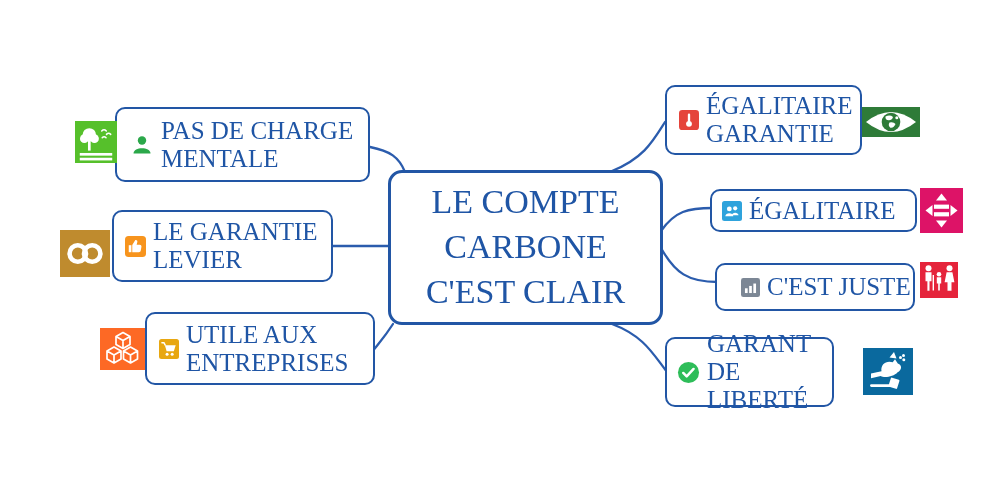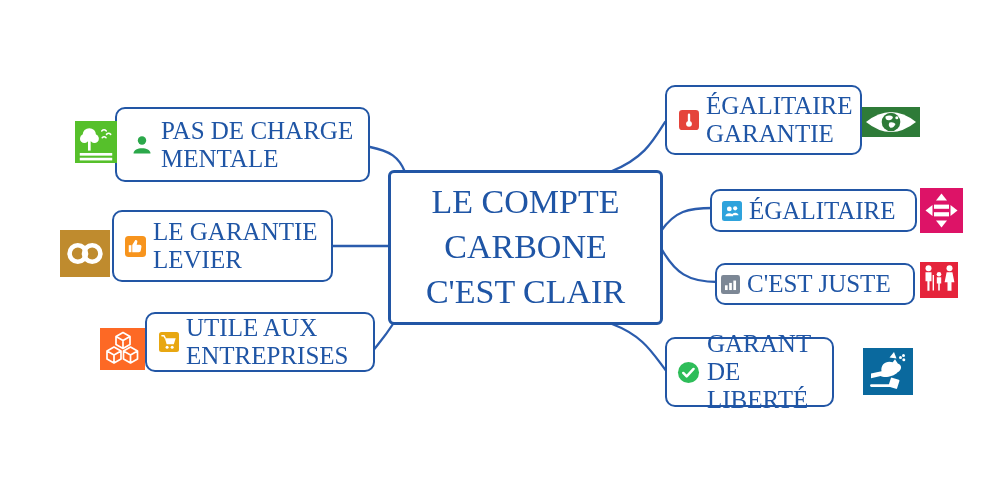--- a/index.html
+++ b/index.html
@@ -8,31 +8,31 @@
     font-family:"Liberation Serif","DejaVu Serif",serif;
   }
   svg.connectors{position:absolute;left:0;top:0;width:1000px;height:500px;z-index:1;}
   .node{
     position:absolute;z-index:2;background:#fff;border:2.5px solid #2256a5;
     border-radius:10px;box-sizing:border-box;color:#1f55a5;
     display:flex;align-items:center;
   }
   .node .nlabel{font-size:25px;line-height:1.12;letter-spacing:0;}
   .central{
-    left:388px;top:170px;width:275px;height:155px;border-width:3px;border-radius:6px;
+    left:388px;top:170px;width:275px;height:155px;border-width:3px;border-radius:14px;
     justify-content:center;text-align:center;padding:0 24px;
   }
   .central .clabel{font-size:34px;line-height:1.32;}
   .nicon{display:flex;flex:0 0 auto;margin-right:7px;}
   .b0{left:115px;top:107px;width:255px;height:75px;padding-left:13px;}
   .b1{left:112px;top:210px;width:221px;height:72px;padding-left:11px;}
-  .b2{left:145px;top:312px;width:230px;height:60px;padding-left:12px;}
+  .b2{left:145px;top:312px;width:230px;height:73px;padding-left:12px;}
   .b3{left:665px;top:85px;width:197px;height:70px;padding-left:12px;}
   .b4{left:710px;top:189px;width:207px;height:43px;padding-left:10px;font-family:Liberation Serif, serif;}
-  .b5{left:715px;top:263px;width:200px;height:42px;padding-left:4px;}
+  .b5{left:715px;top:263px;width:200px;height:48px;padding-left:24px;}
   .b6{left:665px;top:337px;width:169px;height:70px;padding-left:10px;}
   .oicon{position:absolute;z-index:2;display:flex;}
   .o0{left:75px;top:120px;}
   .o1{left:60px;top:230px;}
   .o2{left:100px;top:328px;}
   .o3{left:862px;top:107px;}
   .o4{left:920px;top:188px;}
   .o5{left:920px;top:262px;}
   .o6{left:863px;top:348px;}
 </style>

